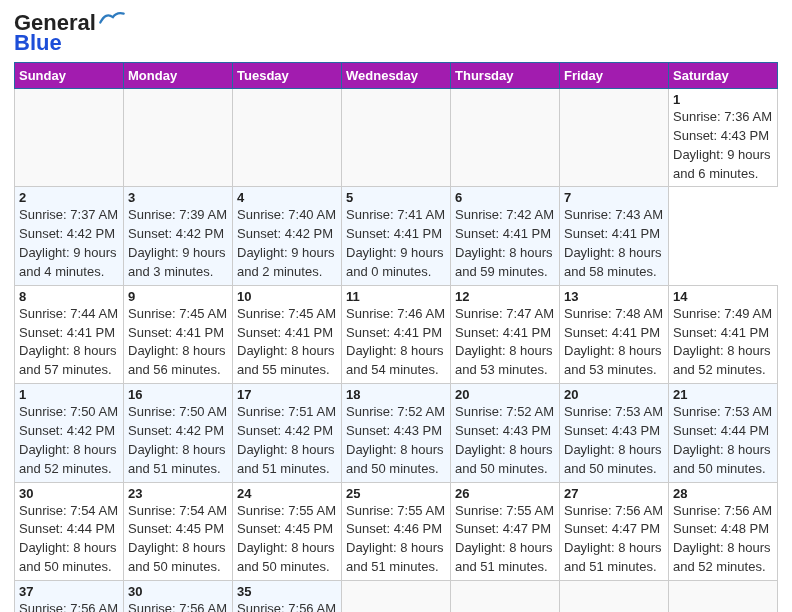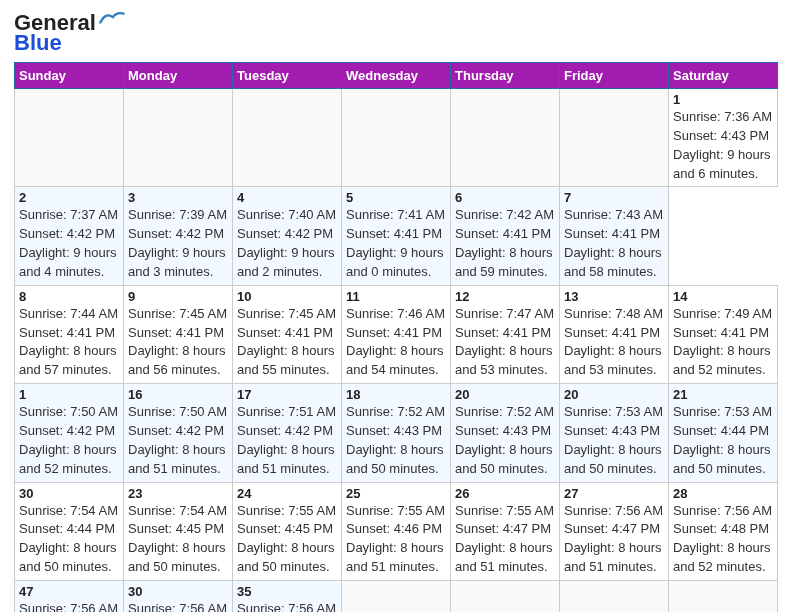--- a/index.html
+++ b/index.html
@@ -250,21 +250,21 @@
             <span class="day-number">27</span>
             <div class="day-info">Sunrise: 7:56 AM<br>Sunset: 4:47 PM<br>Daylight: 8 hours and 51 minutes.</div>
           </td>
           <td>
             <span class="day-number">28</span>
             <div class="day-info">Sunrise: 7:56 AM<br>Sunset: 4:48 PM<br>Daylight: 8 hours and 52 minutes.</div>
           </td>
         </tr>
         <tr class="last-row">
           <td>
-            <span class="day-number">47</span>
+            <span class="day-number">37</span>
             <div class="day-info">Sunrise: 7:56 AM<br>Sunset: 4:49 PM<br>Daylight: 8 hours and 52 minutes.</div>
           </td>
           <td>
             <span class="day-number">30</span>
             <div class="day-info">Sunrise: 7:56 AM<br>Sunset: 4:50 PM<br>Daylight: 8 hours and 53 minutes.</div>
           </td>
           <td>
             <span class="day-number">35</span>
             <div class="day-info">Sunrise: 7:56 AM<br>Sunset: 4:50 PM<br>Daylight: 8 hours and 54 minutes.</div>
           </td>

